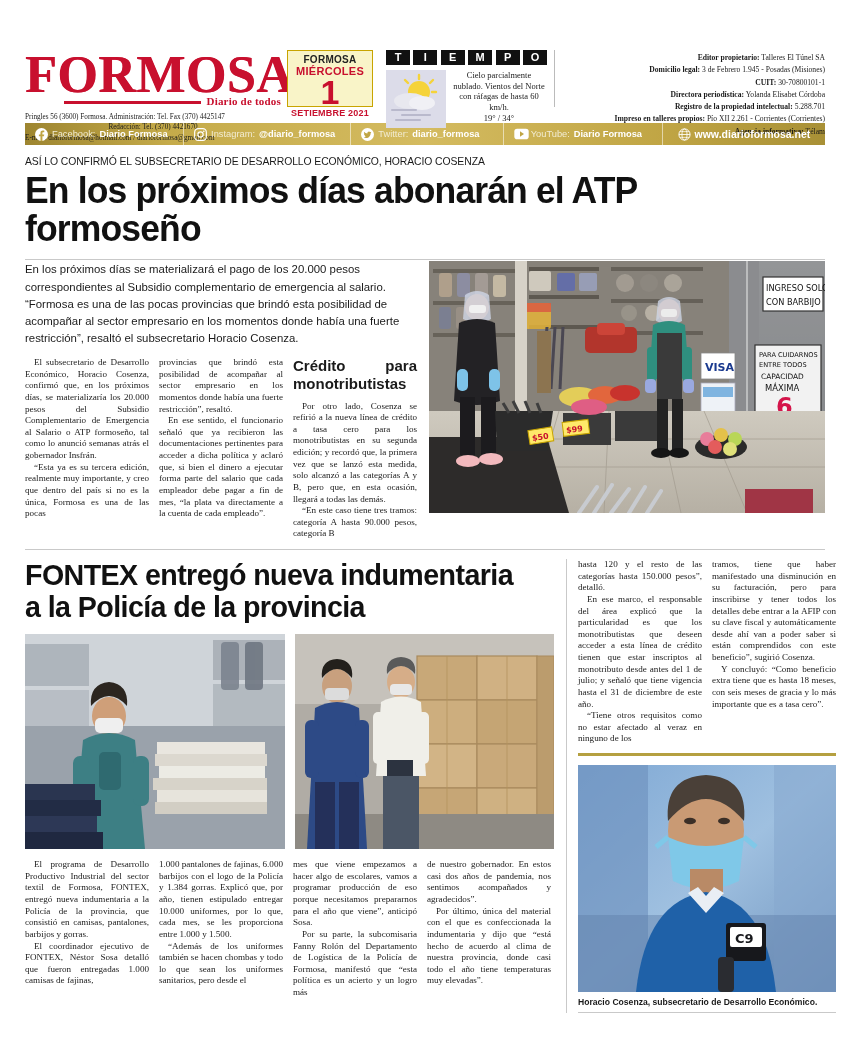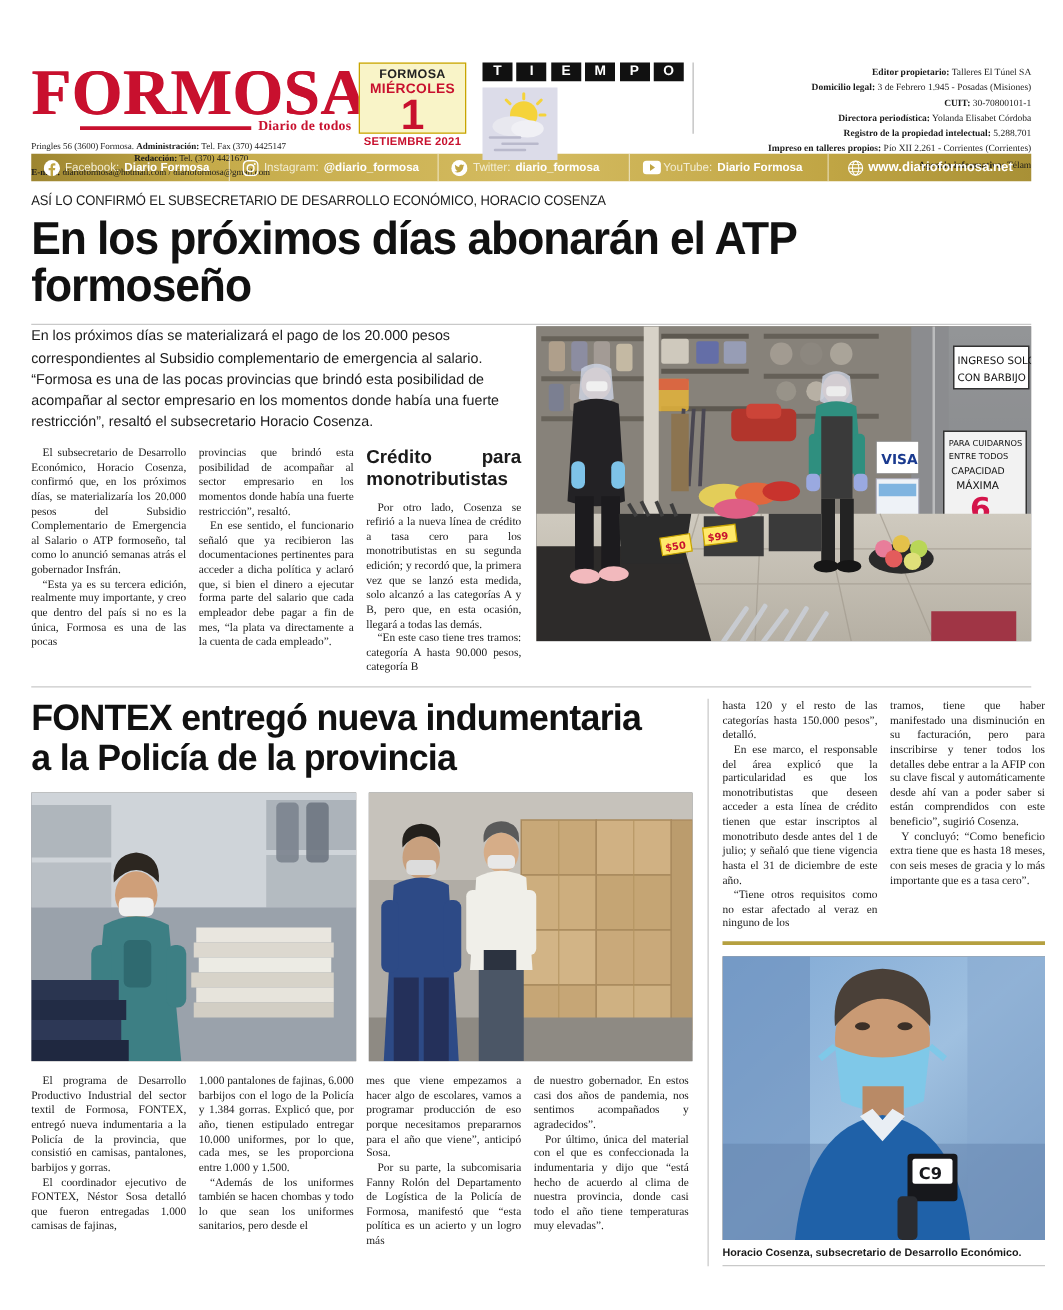--- a/index.html
+++ b/index.html
@@ -28,21 +28,21 @@
   }
   .logo-sub {
     text-align:right; color:#c8102e; font-weight:bold; font-size:11px;
     font-family:"Liberation Serif", serif; margin-top:-2px; letter-spacing:0.2px;
   }
   .logo-rule { height:3px; background:#c8102e; width:137px; margin-top:1px; }
   .mh-left-contact { font-size:7.2px; line-height:1.45; margin-top:5px; color:#1a1a1a; }
   .mh-left-contact .l1 { text-align:left; }
   .mh-left-contact .l2 { text-align:center; }
   .mh-left-contact .l3 { text-align:left; }
-  .mh-left-contact b { font-weight:bold; }
+  .mh-left-contact b { font-weight:normal; }
 
   .mh-date {
     width:86px; flex:0 0 86px; border:1px solid #c8a400; background:#f9f4c8;
     display:flex; flex-direction:column; align-items:center; justify-content:space-between;
     padding:3px 0 3px; margin-right:6px;
   }
   .mh-date .d-top { font-family:"Liberation Sans", sans-serif; font-weight:bold; font-size:10px; color:#222; letter-spacing:0.3px; }
   .mh-date .d-hr { width:76px; height:1px; background:#c8a400; }
   .mh-date .d-day-name { font-family:"Liberation Sans", sans-serif; font-weight:bold; font-size:11px; color:#c8102e; letter-spacing:0.3px; }
   .mh-date .d-num { font-family:"Liberation Sans", sans-serif; font-weight:bold; font-size:34px; color:#c8102e; line-height:0.9; }
@@ -194,20 +194,24 @@
               <line x1="19" y1="10" x2="22" y2="13"></line>
             </g>
             <ellipse cx="24" cy="31" rx="16" ry="8" fill="#e8e8ef"></ellipse>
             <ellipse cx="36" cy="33" rx="13" ry="7" fill="#f0f0f5"></ellipse>
             <g stroke="#b9b9cc" stroke-width="2" stroke-linecap="round">
               <line x1="6" y1="40" x2="30" y2="40"></line>
               <line x1="16" y1="45" x2="44" y2="45"></line>
               <line x1="10" y1="50" x2="34" y2="50"></line>
             </g>
           </svg>
+        </div>
+        <div>
+          <div class="wx-text">Cielo parcialmente nublado. Vientos del Norte con ráfagas de hasta 60 km/h.</div>
+          <div class="wx-text wx-temp">19° / 34°</div>
         </div>
       </div>
     </div>
 
     <div class="mh-info">
       <div><b>Editor propietario:</b> <span>Talleres El Túnel SA</span></div>
       <div><b>Domicilio legal:</b> <span>3 de Febrero 1.945 - Posadas (Misiones)</span></div>
       <div><b>CUIT:</b> <span>30-70800101-1</span></div>
       <div><b>Directora periodística:</b> <span>Yolanda Elisabet Córdoba</span></div>
       <div><b>Registro de la propiedad intelectual:</b> <span>5.288.701</span></div>

